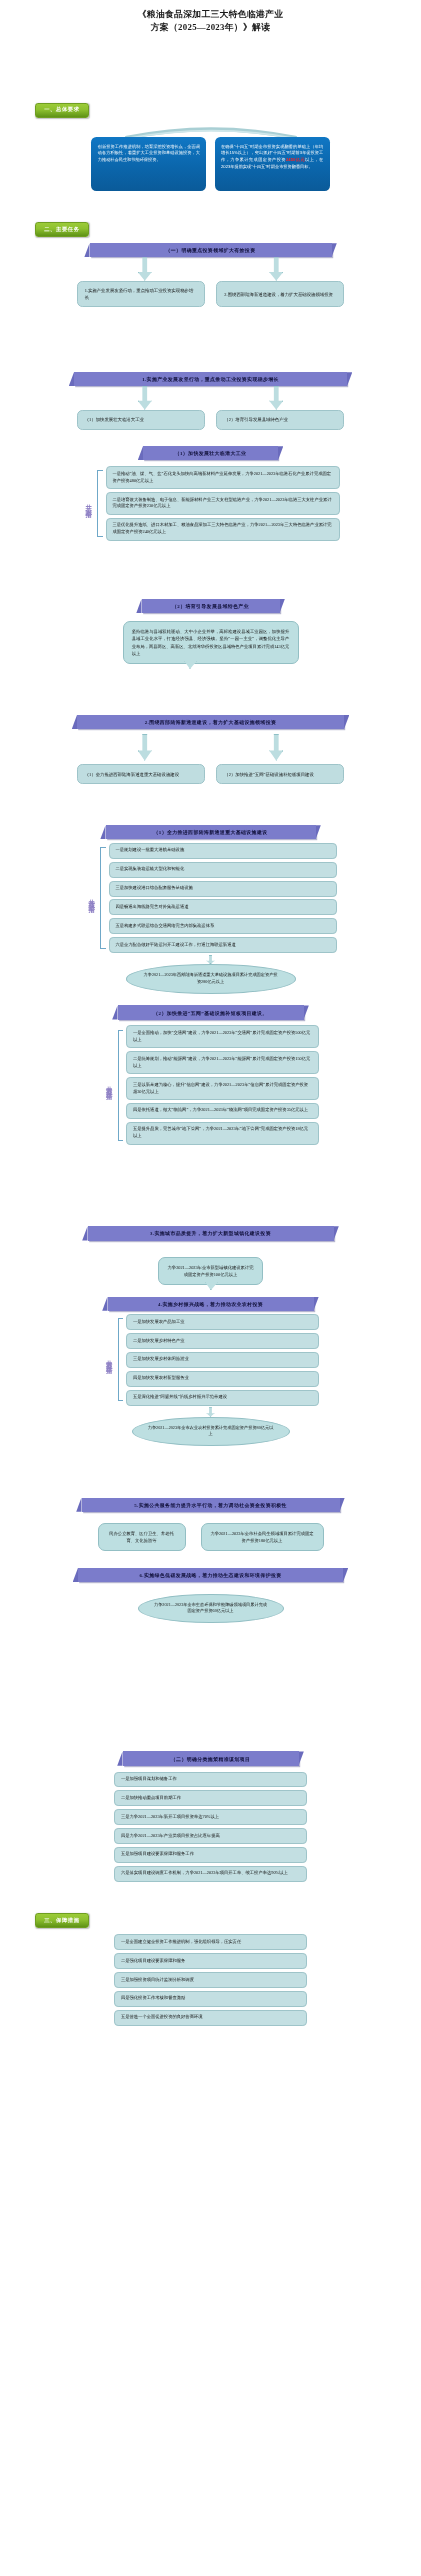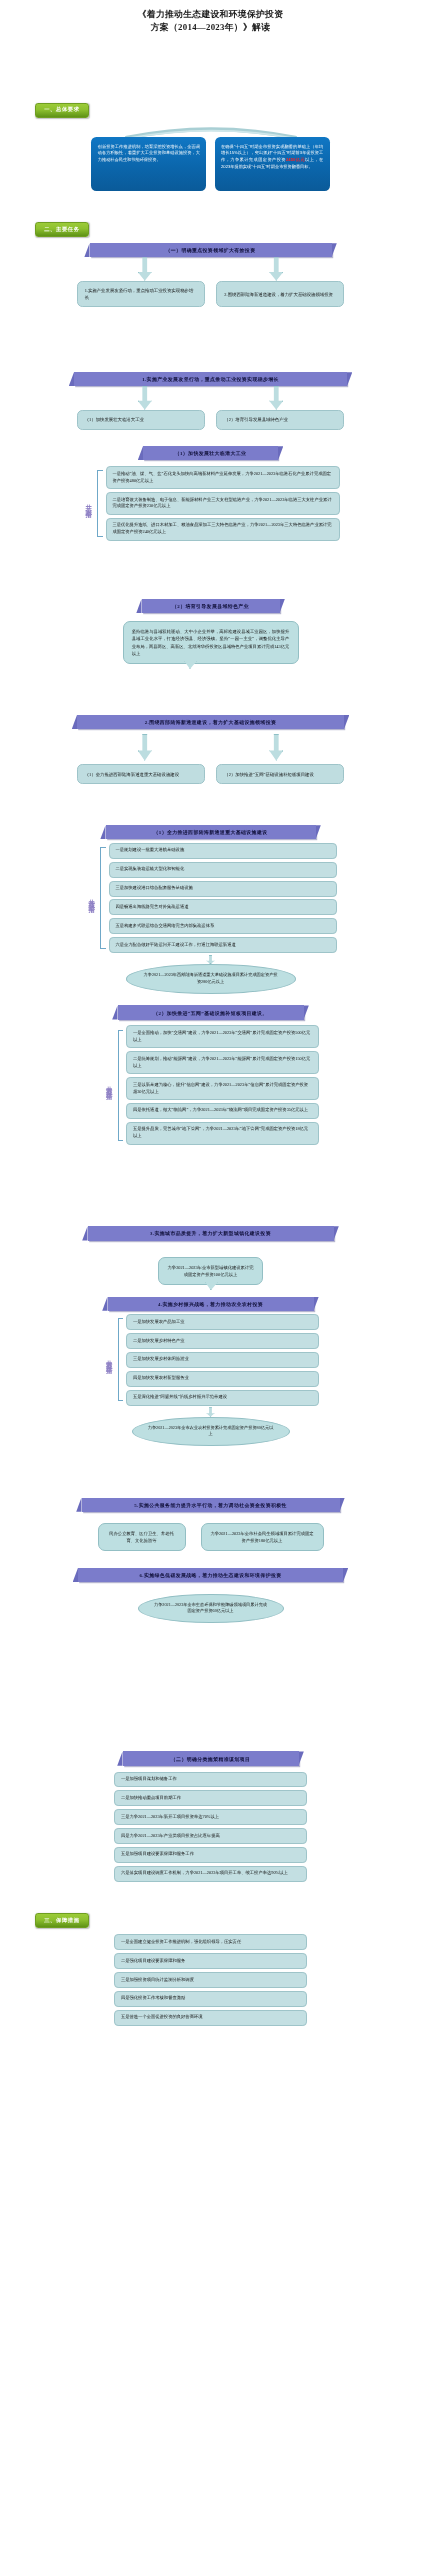--- a/index.html
+++ b/index.html
@@ -184,22 +184,22 @@
   .gap40 { height: 23.4px; }
   .gap60 { height: 35px; }
   .gap90 { height: 53px; }
 </style>
 </head>
 <body>
 
 <div class="page">
 
   <div class="doc-title">
-    <div>《着力推动生态建设和环境保护投资</div>
-    <div>方案（2014—2023年）》解读</div>
+    <div>《粮油食品深加工三大特色临港产业</div>
+    <div>方案（2025—2023年）》解读</div>
   </div>
 
   <div class="gap90"></div>
 
   <div class="sec-chip-row">
     <span class="sec-chip">一、总体要求</span>
   </div>
 
   <div class="arc-wrap">
     <svg width="176" height="15" viewBox="0 0 300 26">

